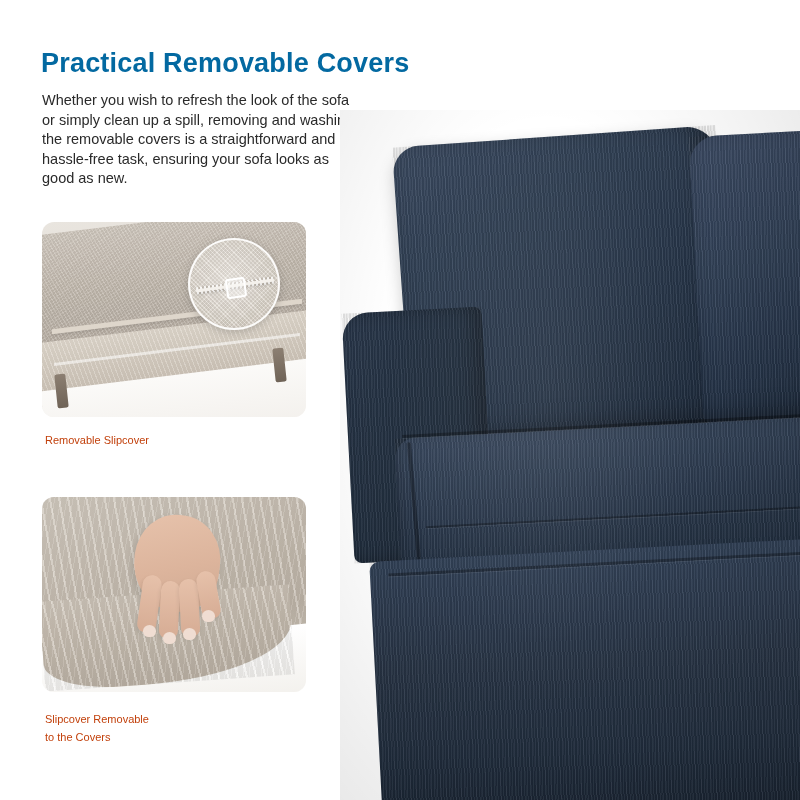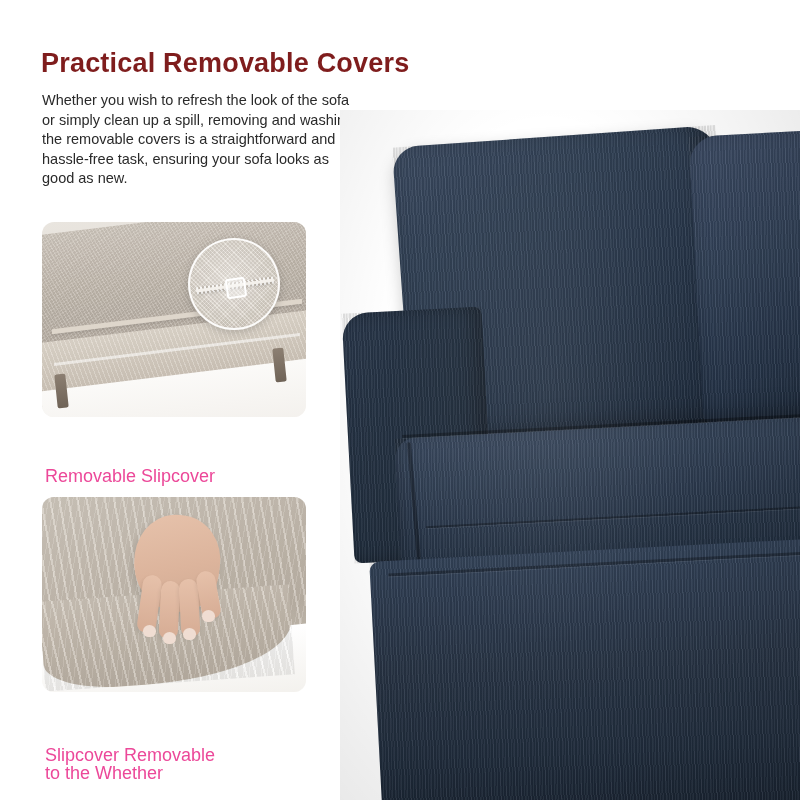--- a/index.html
+++ b/index.html
@@ -28,21 +28,21 @@
   
   .headline {
     position: absolute;
     left: 41px;
     top: 46px;
     width: 420px;
     font-size: 27px;
     line-height: 34px;
     font-weight: bold;
     letter-spacing: 0.2px;
-    color: #7f1d1d;
+    color: #0369a1;
   }
   .paragraph {
     position: absolute;
     left: 42px;
     top: 91px;
     width: 318px;
     font-size: 14.5px;
     line-height: 19.5px;
     color: #2a2a2a;
   }
@@ -54,24 +54,23 @@
     height: 195px;
     border-radius: 12px;
     overflow: hidden;
   }
   #card-1 { left: 42px; top: 222px; }
   #card-2 { left: 42px; top: 497px; }
 
   .caption {
     position: absolute;
     left: 45px;
-    font-size: 18px;
+    font-size: 11px;
     line-height: 18px;
-    color: #ec4899;
-    margin-top: 36px;
+    color: #c2410c;
   }
   #caption-1 { top: 431px; width: 250px; }
   #caption-2 { top: 710px; width: 250px; }
 
   
   .ph1-bg {
     position: absolute; inset: 0;
     background: linear-gradient(170deg, #e9e5df 0%, #e3ded6 38%, #efece7 60%, #f7f5f2 100%);
   }
   .ph1-sofa {
@@ -366,21 +365,21 @@
       <div class="finger f3"></div>
       <div class="finger f4"></div>
       <div class="nail n1"></div>
       <div class="nail n2"></div>
       <div class="nail n3"></div>
       <div class="nail n4"></div>
     </div>
   </div>
   <div class="caption" id="caption-2">
     <div>Slipcover Removable</div>
-    <div>to the Whether</div>
+    <div>to the Covers</div>
   </div>
 
   <div id="sofa-photo">
     <div class="sf-bg"></div>
     <div class="sf-back-left">
       <div class="sf-tex"></div>
     </div>
     <div class="sf-back-right">
       <div class="sf-tex"></div>
     </div>

